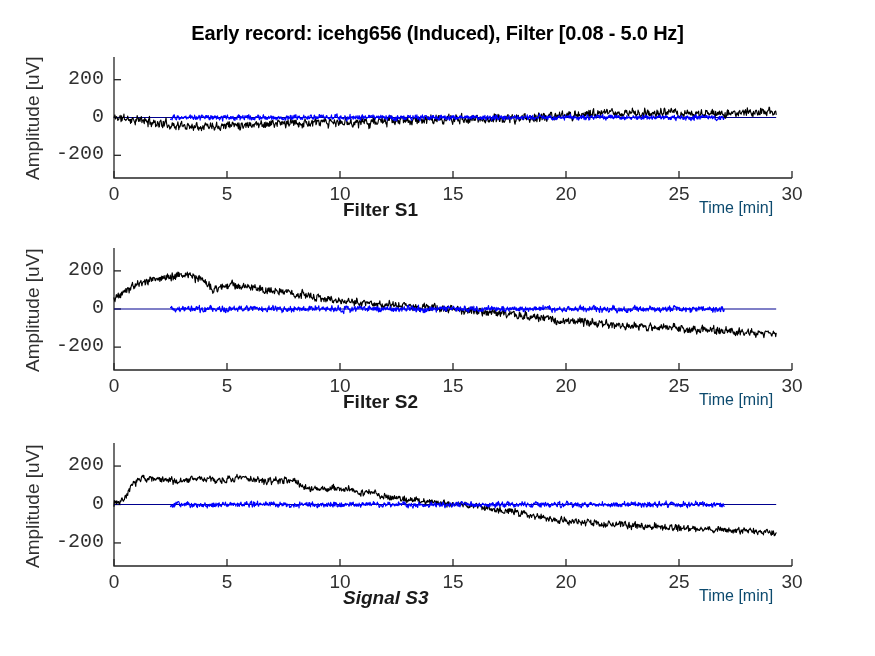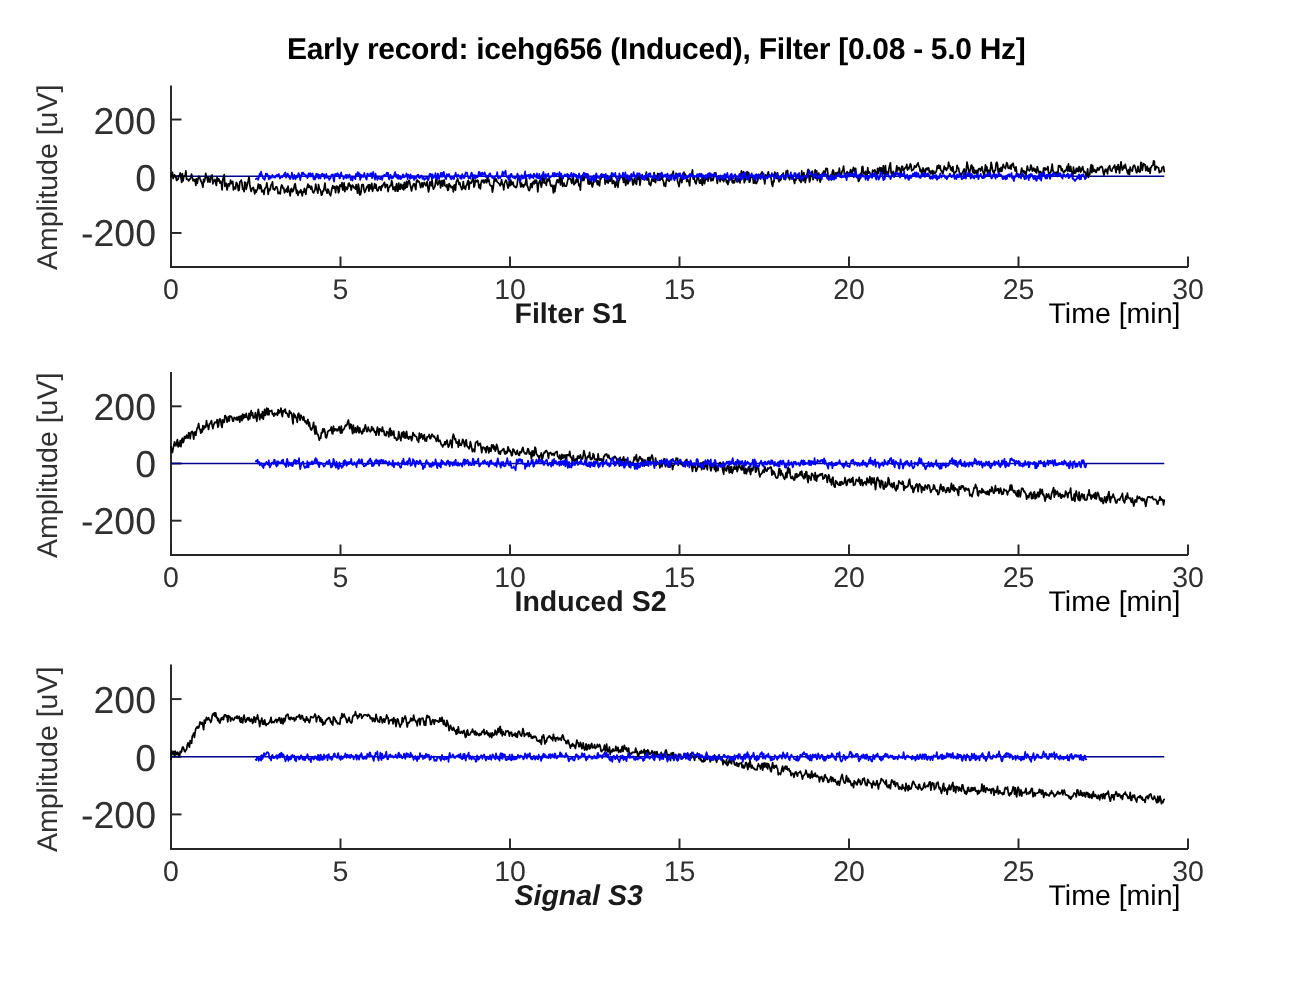--- a/index.html
+++ b/index.html
@@ -28,44 +28,45 @@
     position:absolute;
     font-size:19px;
     color:#303030;
     transform:rotate(-90deg);
     transform-origin:left top;
     white-space:nowrap;
   }
 
   .ytick{
     position:absolute;
-    font-size:25px;
+    font-size:20px;
     color:#303030;
     text-align:center;
     white-space:nowrap;
+    font-family:Liberation Mono, monospace;
   }
   .xtick{
     position:absolute;
     font-size:19px;
     color:#303030;
     text-align:center;
     white-space:nowrap;
   }
 
   .sublabel{
     position:absolute;
     font-size:19px;
     font-weight:bold;
     color:#1a1a1a;
     white-space:nowrap;
   }
   .xlabel{
     position:absolute;
-    font-size:19px;
-    color:#000000;
+    font-size:16px;
+    color:#0c4a6e;
     white-space:nowrap;
   }
 
   svg{display:block;}
   .axisline{stroke:#262626;stroke-width:1.3;fill:none;}
   .tickmark{stroke:#262626;stroke-width:1.3;}
   .trace-black{stroke:#000000;stroke-width:1.15;fill:none;stroke-linejoin:round;stroke-linecap:round;}
   .trace-blue{stroke:#0000ff;stroke-width:1.15;fill:none;stroke-linejoin:round;stroke-linecap:round;}
   .baseline{stroke:#00008f;stroke-width:1.1;fill:none;}
 </style>
@@ -128,21 +129,21 @@
       <div class="ytick" style="right: 771px; top: 296px;">0</div>
       <div class="ytick" style="right: 771px; top: 334.125px;">-200</div>
       <div class="xtick" style="left: 84px; width: 60px; top: 375px;">0</div>
       <div class="xtick" style="left: 197px; width: 60px; top: 375px;">5</div>
       <div class="xtick" style="left: 310px; width: 60px; top: 375px;">10</div>
       <div class="xtick" style="left: 423px; width: 60px; top: 375px;">15</div>
       <div class="xtick" style="left: 536px; width: 60px; top: 375px;">20</div>
       <div class="xtick" style="left: 649px; width: 60px; top: 375px;">25</div>
       <div class="xtick" style="left: 762px; width: 60px; top: 375px;">30</div>
       <div class="ylabel" style="left: 22px; top: 372px;">Amplitude [uV]</div>
-      <div class="sublabel" style="left: 343px; top: 391px;">Induced S2</div>
+      <div class="sublabel" style="left: 343px; top: 391px;">Filter S2</div>
       <div class="xlabel" style="left: 699px; top: 391px;">Time [min]</div>
     </div>
   <div class="panel" id="panel-2" style="left: 0px; top: 0px; width: 875px; height: 656px;">
       <svg width="875" height="656" style="position: absolute; left: 0px; top: 0px;">
         <path class="axisline" d="M114 443 L114 566 L792 566"></path>
         <line class="tickmark" x1="114" x2="121" y1="466.0625" y2="466.0625"></line>
         <line class="tickmark" x1="114" x2="121" y1="504.5" y2="504.5"></line>
         <line class="tickmark" x1="114" x2="121" y1="542.9375" y2="542.9375"></line>
         <line class="tickmark" y1="566" y2="559" x1="114" x2="114"></line>
         <line class="tickmark" y1="566" y2="559" x1="227" x2="227"></line>

